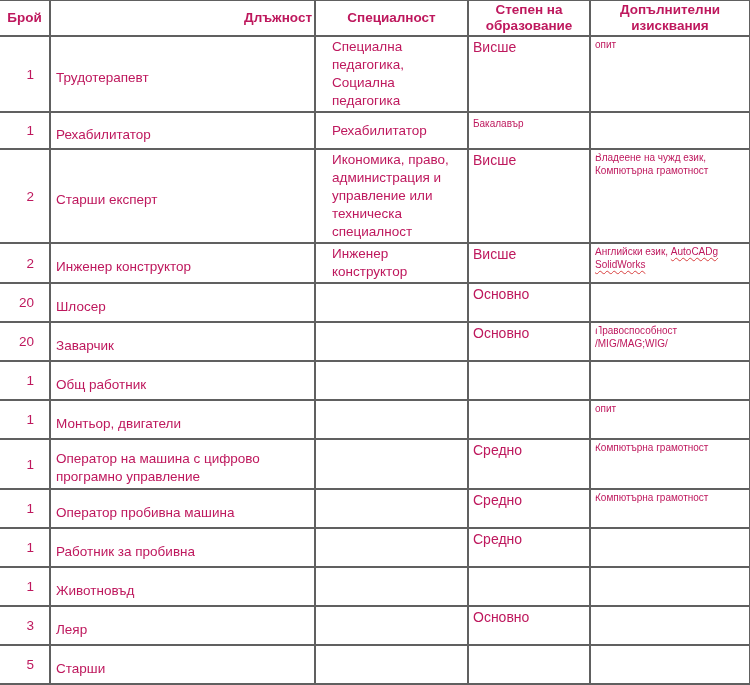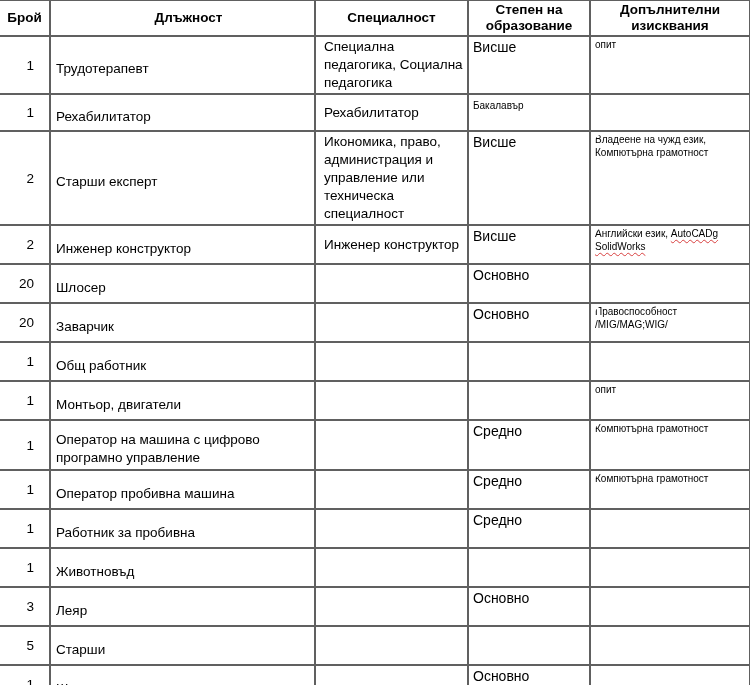--- a/index.html
+++ b/index.html
@@ -1,47 +1,47 @@
 <!DOCTYPE html>
 <html><head>
 <meta charset="utf-8">
 <style>
   html,body{margin:0;padding:0;background:#ffffff;}
   .page{
     width:750px;height:685px;overflow:hidden;background:#ffffff;
-    font-family:"Liberation Sans","DejaVu Sans",sans-serif;color:#000000;
+    font-family:"Liberation Sans","DejaVu Sans",sans-serif;color:#be185d;
   }
   table.jobs{
     border-collapse:collapse;table-layout:fixed;width:750px;
   }
   table.jobs th, table.jobs td{
     border:2px solid #606060;
     overflow:hidden;
     box-sizing:border-box;
   }
   table.jobs th{
     border-top:1px solid #606060;
     font-size:13.5px;line-height:16px;font-weight:bold;
     text-align:center;vertical-align:middle;padding:1px 2px;
   }
   table.jobs th:first-child, table.jobs td:first-child{border-left:none;}
-  table.jobs th.h-position{text-align:center;padding-left:14px;}
+  table.jobs th.h-position{text-align:right;padding-left:14px;}
   thead tr{height:34px;}
   tbody tr{height:39px;}
   tbody tr:nth-child(2){height:34px;}
   td.c-count{
     text-align:right;padding:2px 15px 2px 2px;
     vertical-align:middle;font-size:13.5px;
   }
   td.c-pos{
     vertical-align:middle;padding:10px 4px 2px 5px;
     font-size:13.5px;line-height:18px;white-space:pre-line;
   }
   td.c-spec{
-    vertical-align:middle;padding:1px 2px 1px 8px;
+    vertical-align:middle;padding:1px 2px 1px 16px;
     font-size:13.5px;line-height:18px;white-space:pre-line;
   }
   td.c-edu{
     vertical-align:top;padding:2px 2px 16px 4px;
     font-size:14px;line-height:17px;
   }
   td.c-edu.edu-large{font-size:10px;}
   td.c-req{
     vertical-align:top;padding:2px 3px 0 4px;
     font-size:10px;line-height:12.5px;white-space:pre-line;border-radius:17px;

